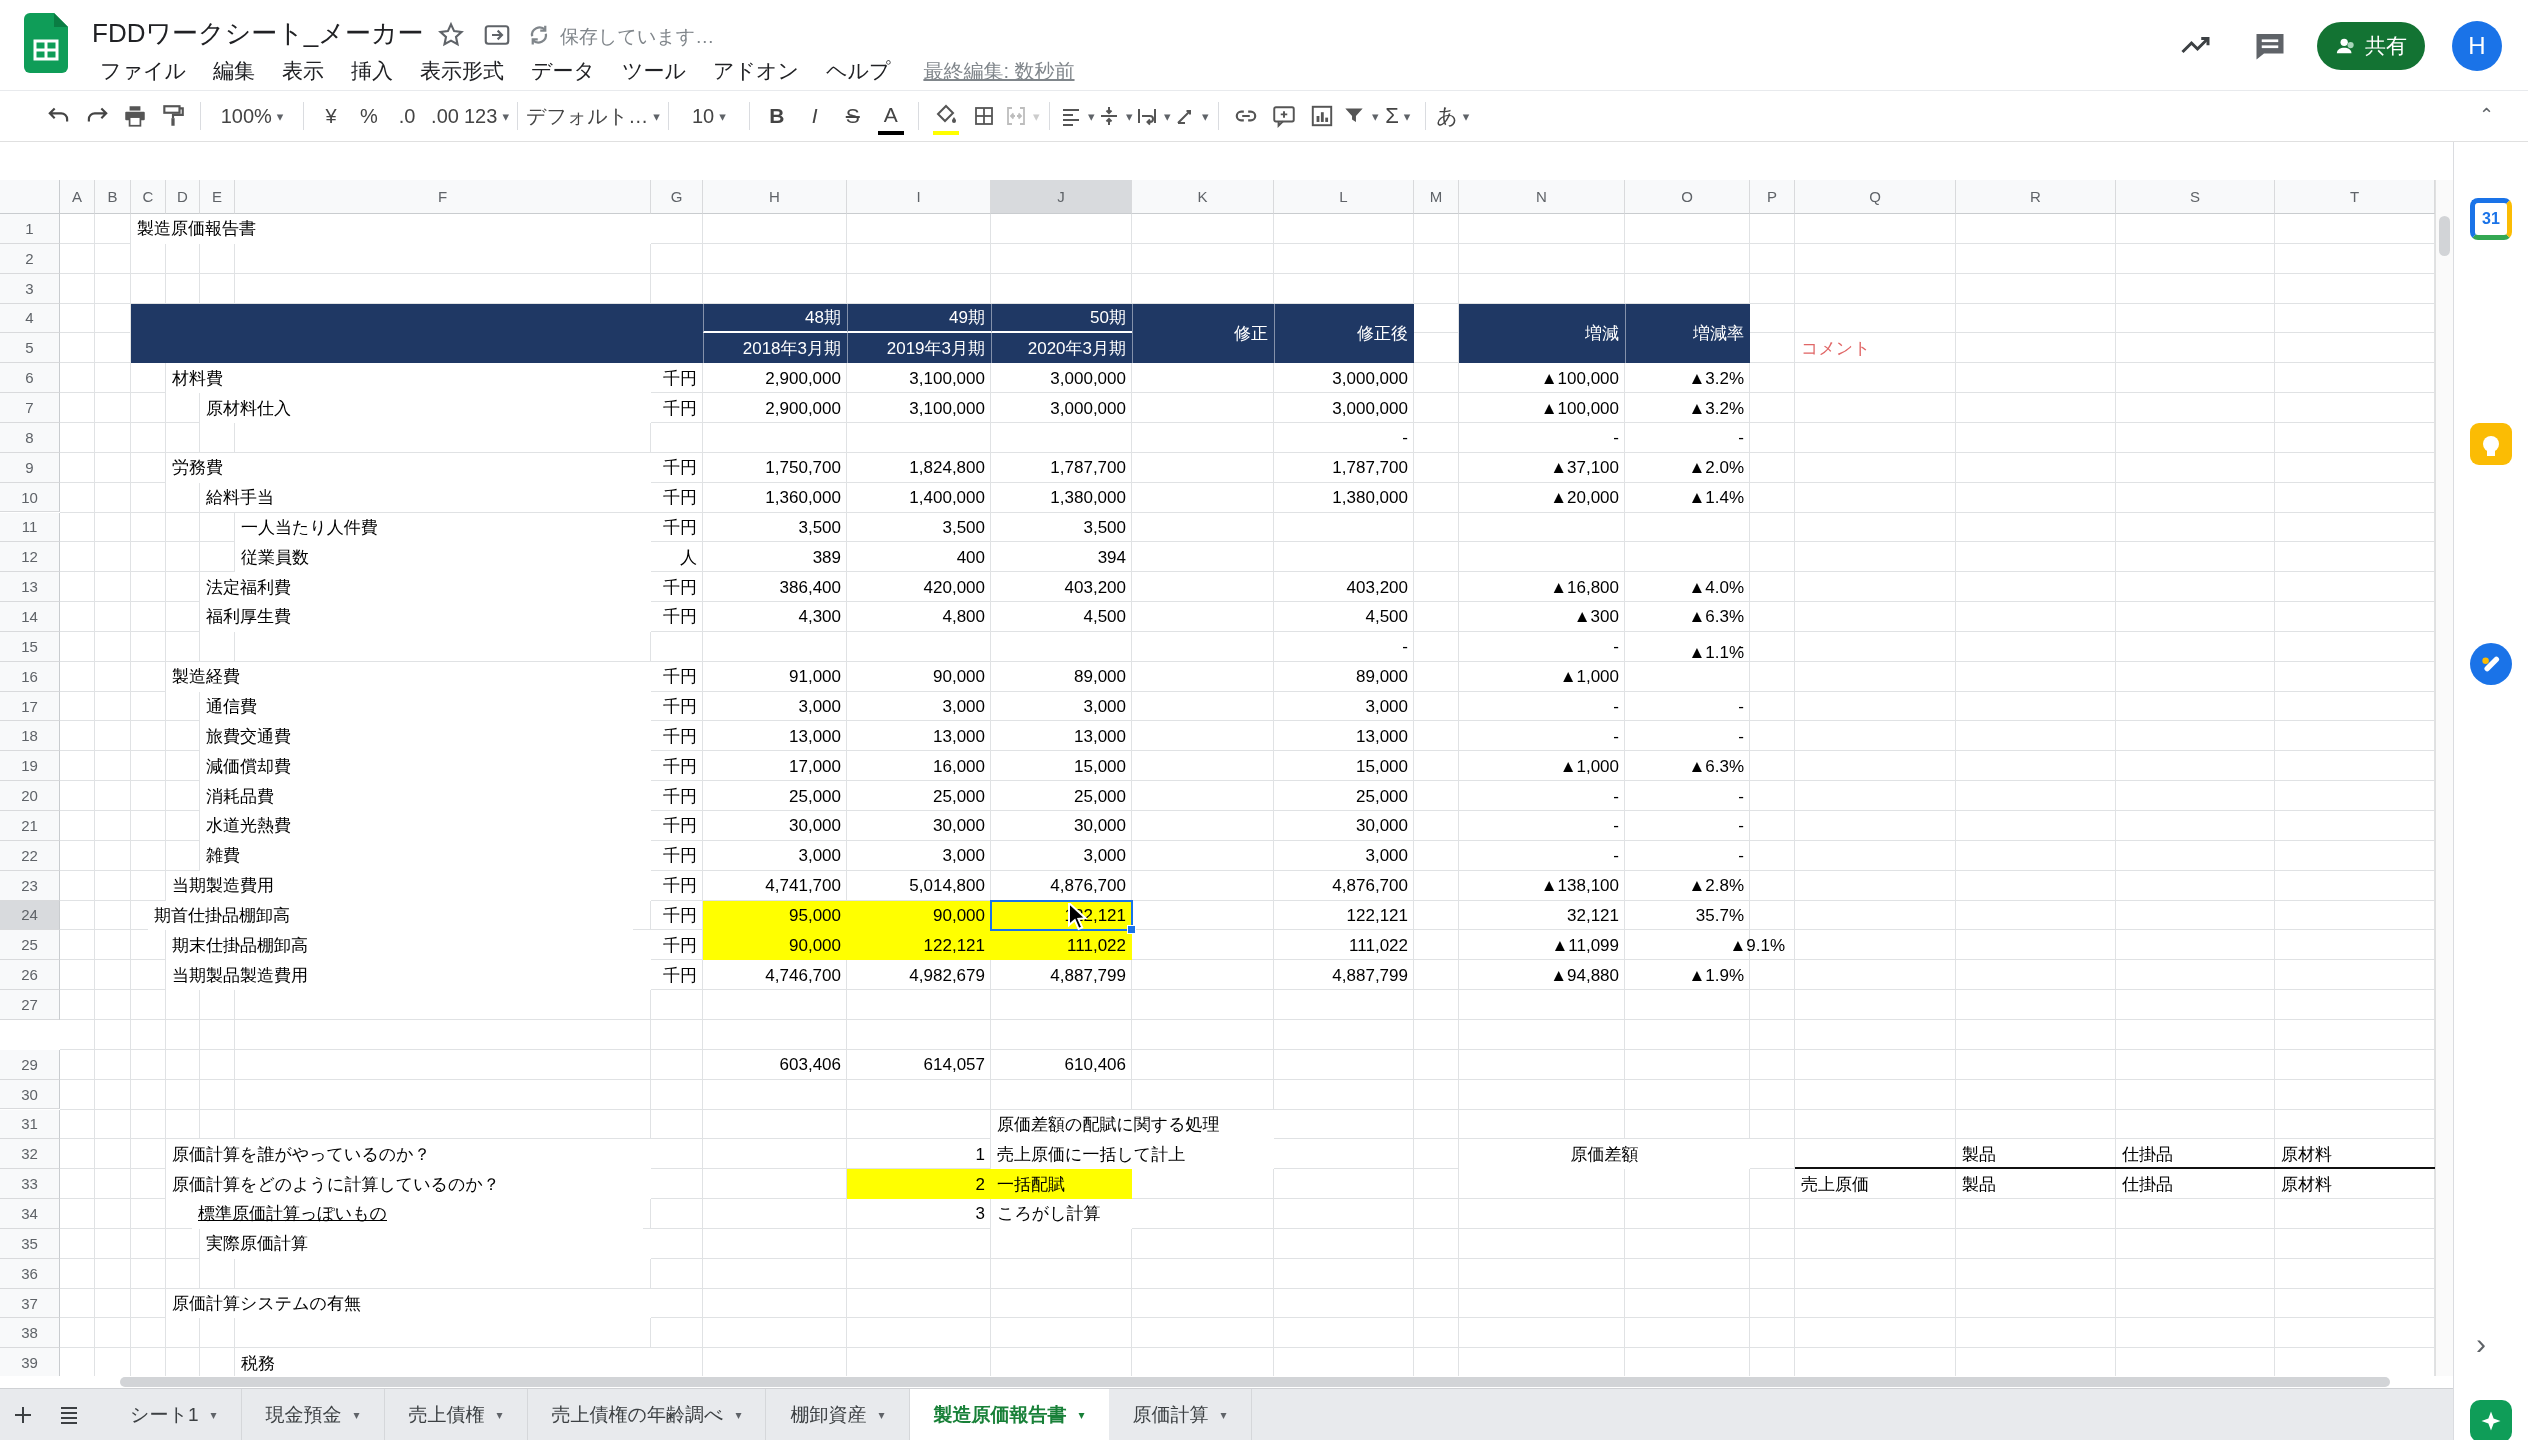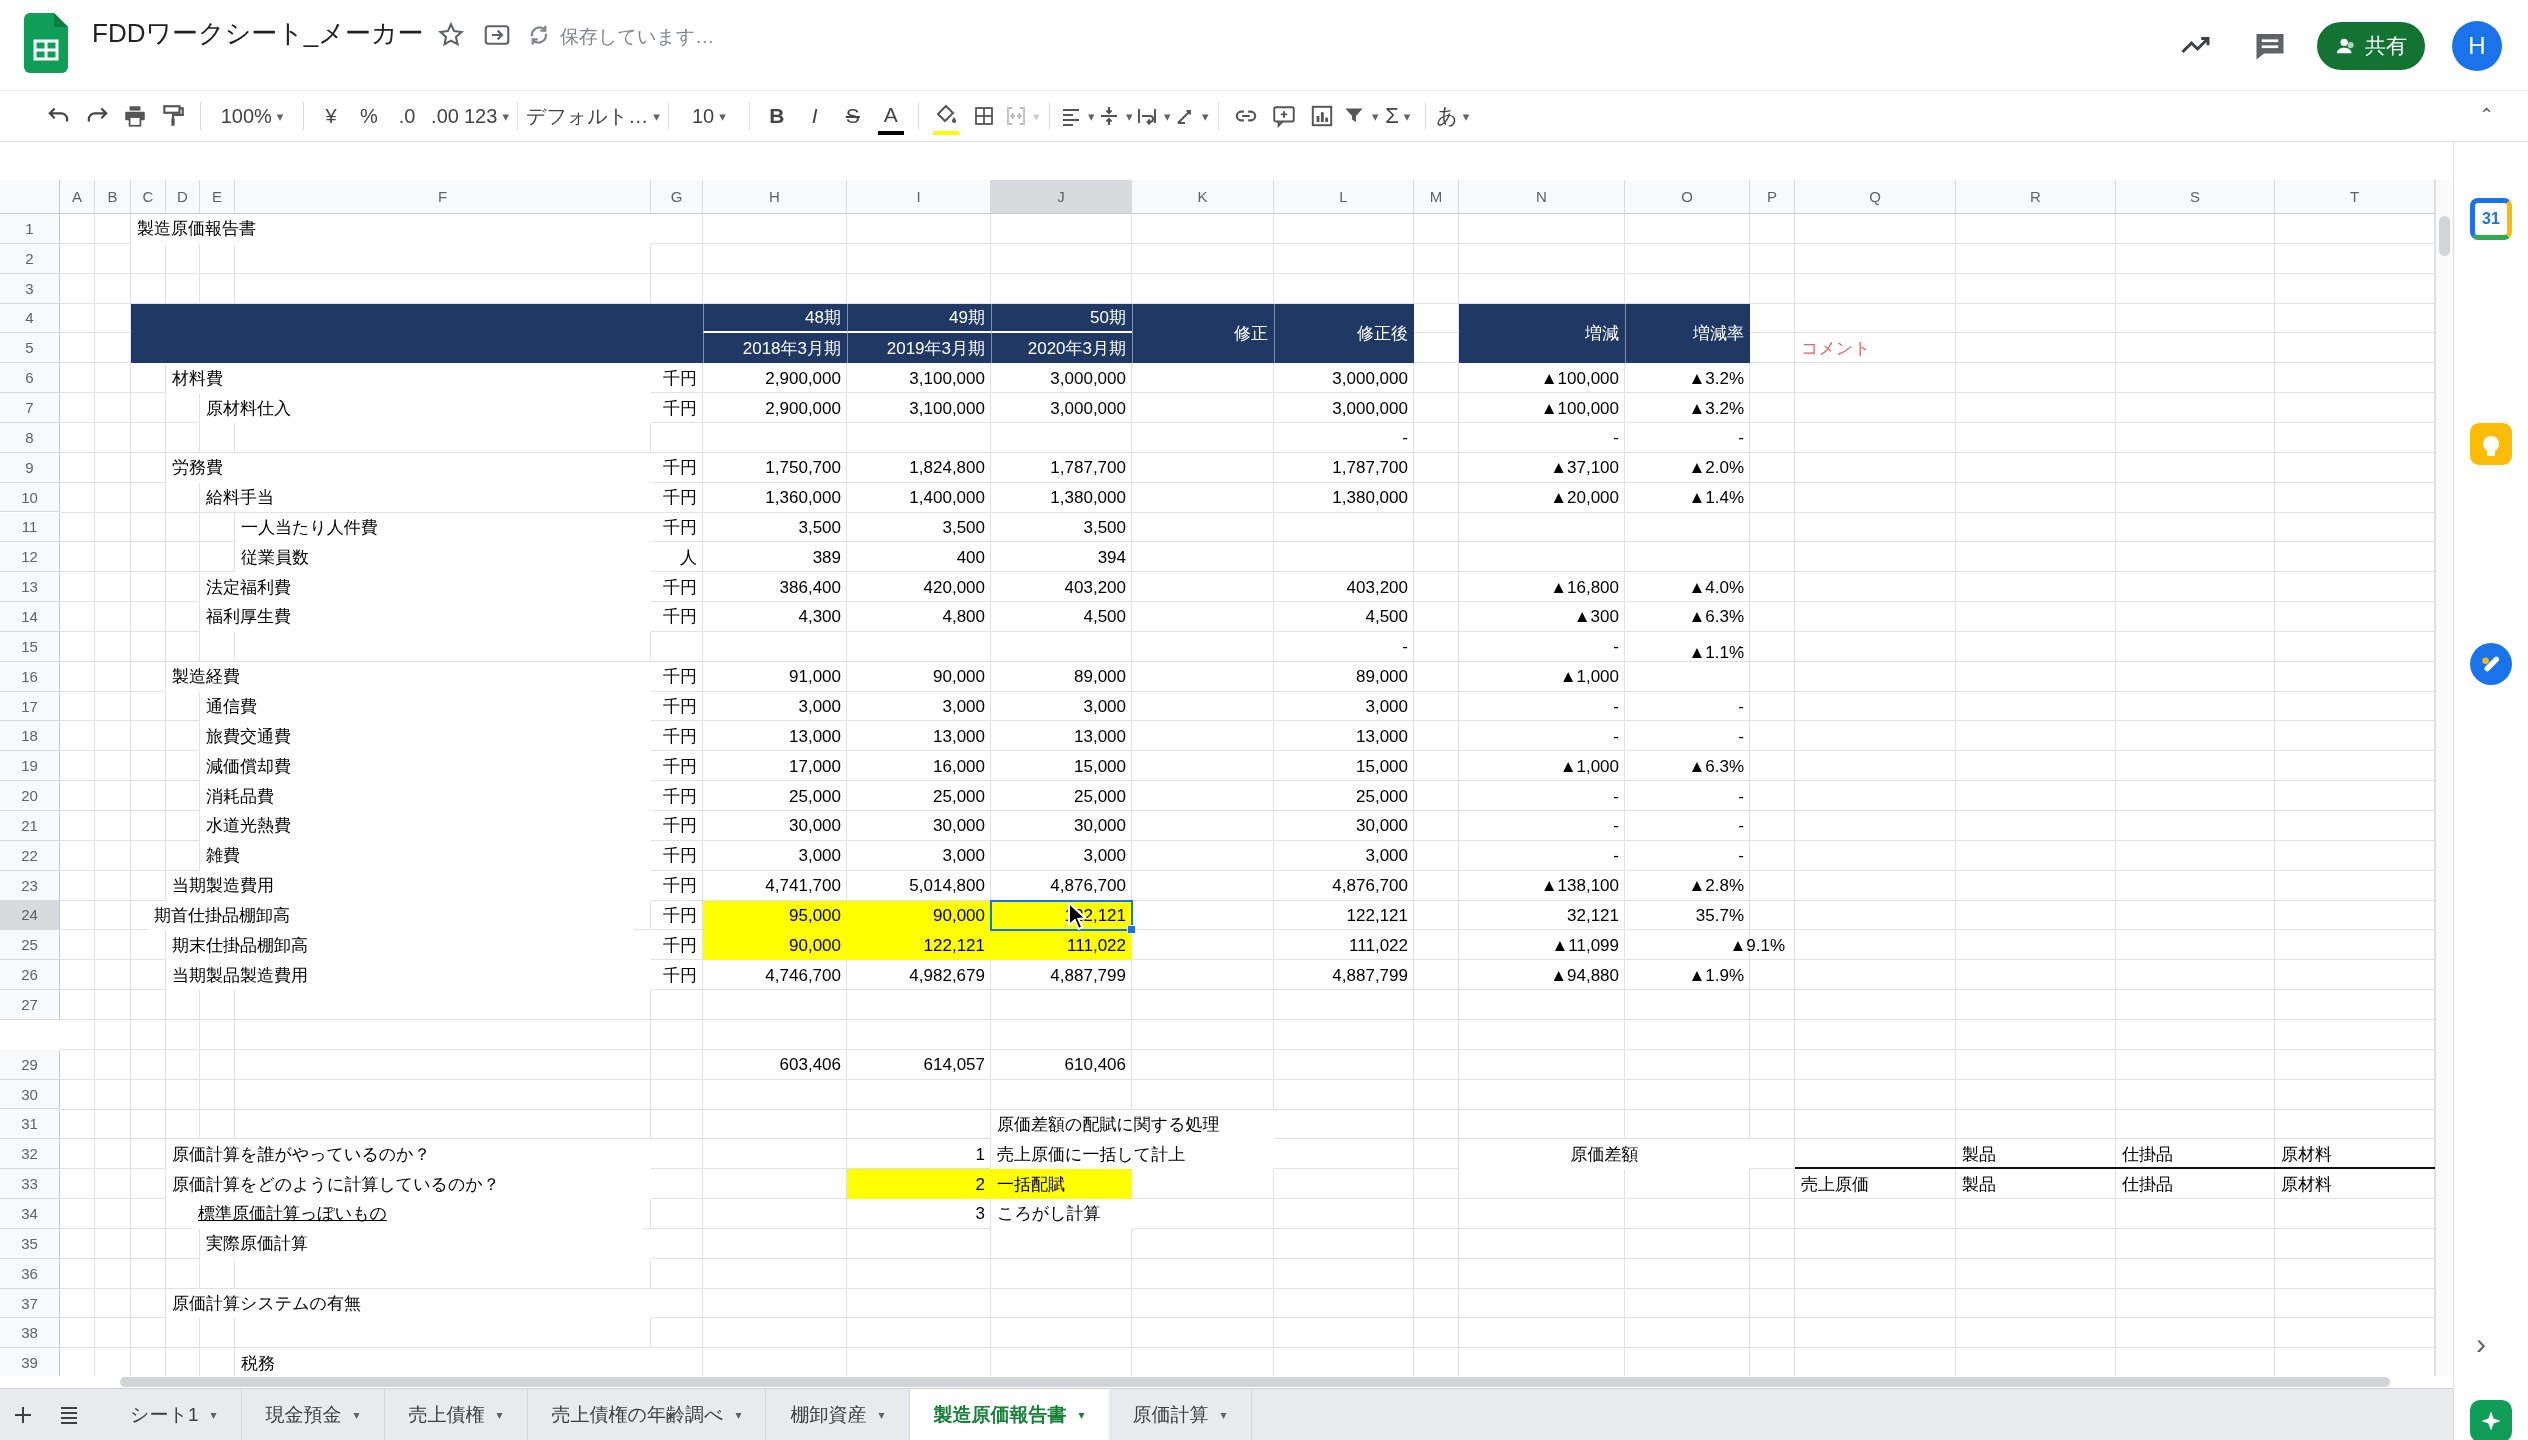--- a/index.html
+++ b/index.html
@@ -121,20 +121,32 @@
     <svg class="abs title-ic" style="left:482px" viewBox="0 0 24 24">
       <rect x="3" y="5" width="18" height="14" rx="2" fill="none" stroke="#5f6368" stroke-width="1.7"></rect>
       <path d="M8 12h7 M12.5 8.5 L16 12 l-3.5 3.5" fill="none" stroke="#5f6368" stroke-width="1.7"></path>
     </svg>
     <svg class="abs title-ic" style="left:524px" viewBox="0 0 24 24">
       <path d="M6.5 13a6 6 0 0 1 10.4-5 M17.5 11a6 6 0 0 1-10.4 5" fill="none" stroke="#80868b" stroke-width="1.8"></path>
       <path d="M17 4.5v4h-4 M7 19.5v-4h4" fill="none" stroke="#80868b" stroke-width="1.8"></path>
     </svg>
     <div id="save-status" class="abs">保存しています…</div>
 
+    <div id="menubar" class="abs">
+        <div class="menu-item">ファイル</div>
+        <div class="menu-item">編集</div>
+        <div class="menu-item">表示</div>
+        <div class="menu-item">挿入</div>
+        <div class="menu-item">表示形式</div>
+        <div class="menu-item">データ</div>
+        <div class="menu-item">ツール</div>
+        <div class="menu-item">アドオン</div>
+        <div class="menu-item">ヘルプ</div>
+        <div id="last-edit">最終編集: 数秒前</div>
+      </div>
 
     <svg class="abs" style="left:2178px;top:28px;width:36px;height:36px" viewBox="0 0 24 24">
       <path d="M3 16 L9 10 L13 14 L20 7" fill="none" stroke="#3c4043" stroke-width="2"></path>
       <path d="M15.5 7 H20 v4.5" fill="none" stroke="#3c4043" stroke-width="2"></path>
     </svg>
     <svg class="abs" style="left:2252px;top:28px;width:36px;height:36px" viewBox="0 0 24 24">
       <path d="M3 4h18v13H8l-5 4z" fill="#5f6368"></path>
       <line x1="6.5" y1="8.5" x2="17.5" y2="8.5" stroke="#fff" stroke-width="1.8"></line>
       <line x1="6.5" y1="12.5" x2="17.5" y2="12.5" stroke="#fff" stroke-width="1.8"></line>
     </svg>

